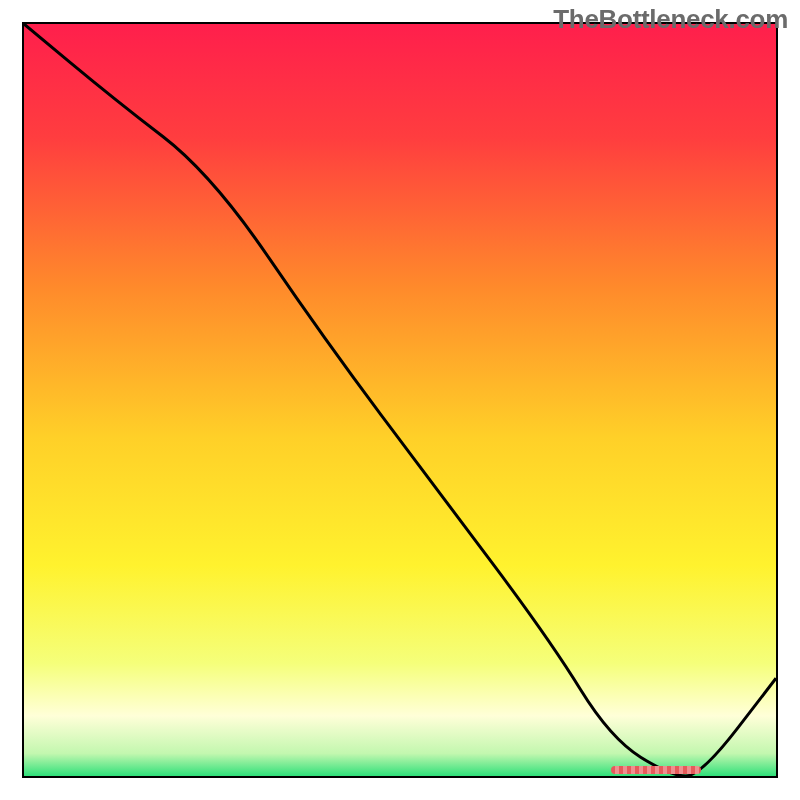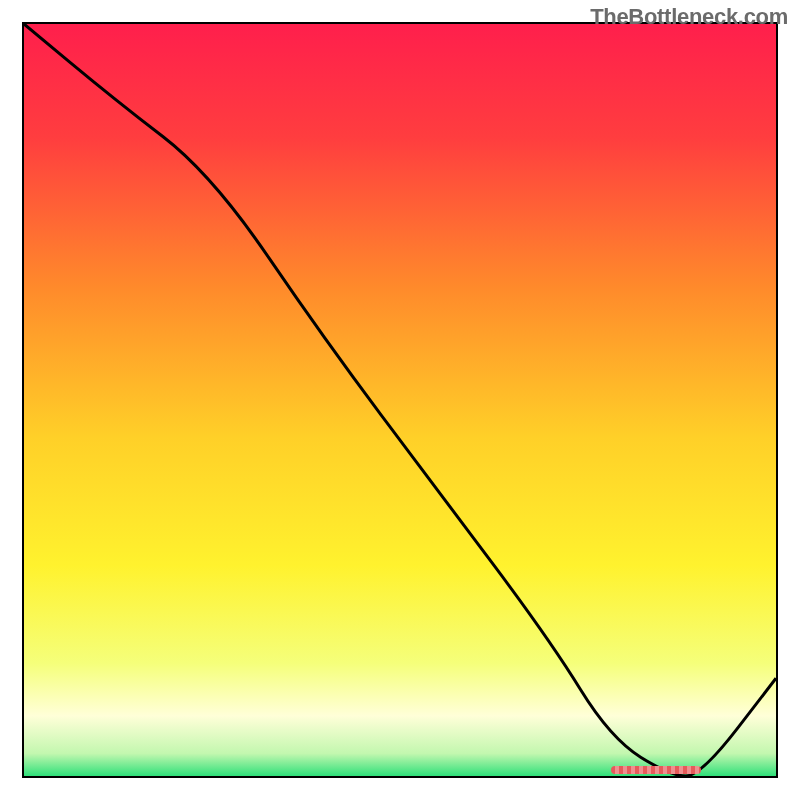--- a/index.html
+++ b/index.html
@@ -13,21 +13,21 @@
   }
   .container {
     position: relative;
     width: 800px;
     height: 800px;
   }
   .watermark {
     position: absolute;
     top: 4px;
     right: 12px;
-    font-size: 22px;
+    font-size: 26px;
     font-weight: bold;
     color: #6b6b6b;
     letter-spacing: -0.3px;
     z-index: 5;
   }
   .plot {
     position: absolute;
     left: 22px;
     top: 22px;
     width: 756px;

